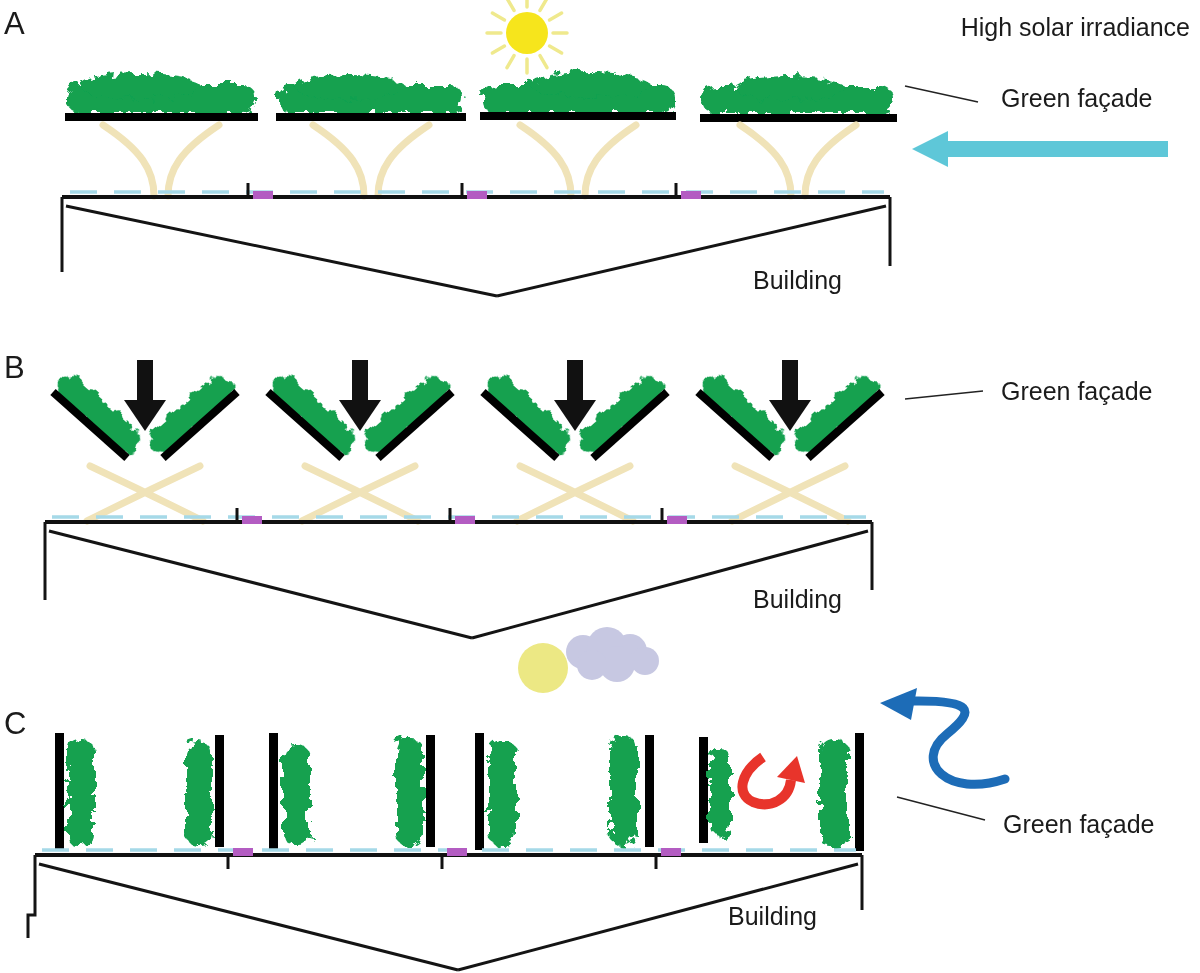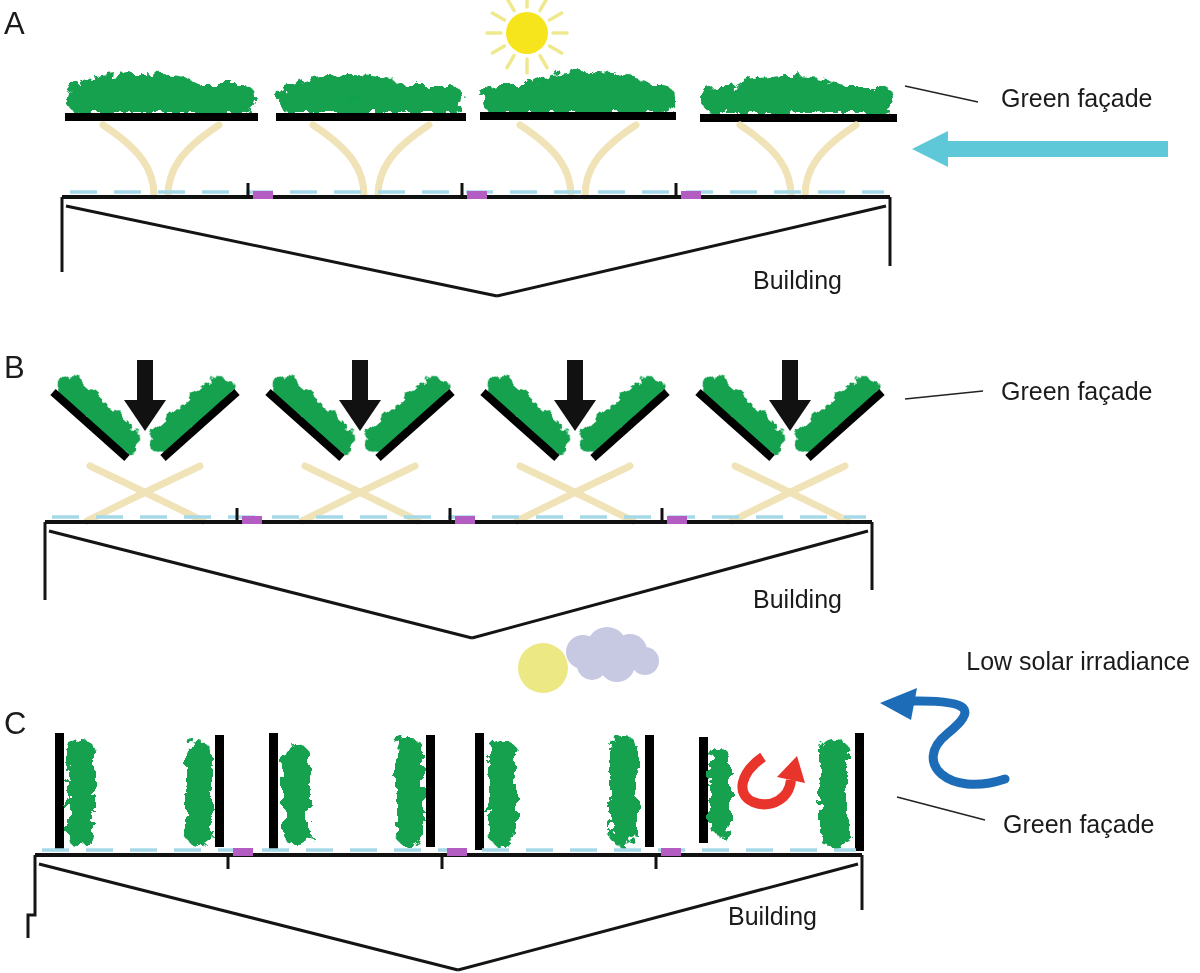--- a/index.html
+++ b/index.html
@@ -264,25 +264,25 @@
       <path class="bline" d="M862,855 V910"></path>
       <path class="bline" d="M39,864 L458,970"></path>
       <path class="bline" d="M858,864 L458,970"></path>
     </g>
 
     <line class="thin" x1="897" y1="797" x2="985" y2="820"></line>
   </g>
 </svg>
 
 <div class="lbl letter" style="left:4px;top:6px">A</div>
+<div class="lbl" style="right:10px;top:13px">High solar irradiance</div>
 <div class="lbl" style="left:1001px;top:84px">Green façade</div>
 <div class="lbl" style="left:753px;top:266px">Building</div>
 
 <div class="lbl letter" style="left:4px;top:350px">B</div>
 <div class="lbl" style="left:1001px;top:377px">Green façade</div>
 <div class="lbl" style="left:753px;top:585px">Building</div>
 
-<div class="lbl" style="right:10px;top:647px">Low solar irradiance</div>
 <div class="lbl letter" style="left:4px;top:706px">C</div>
 <div class="lbl" style="left:1003px;top:810px">Green façade</div>
 <div class="lbl" style="left:728px;top:902px">Building</div>
 
 </div>
 
 </body></html>

